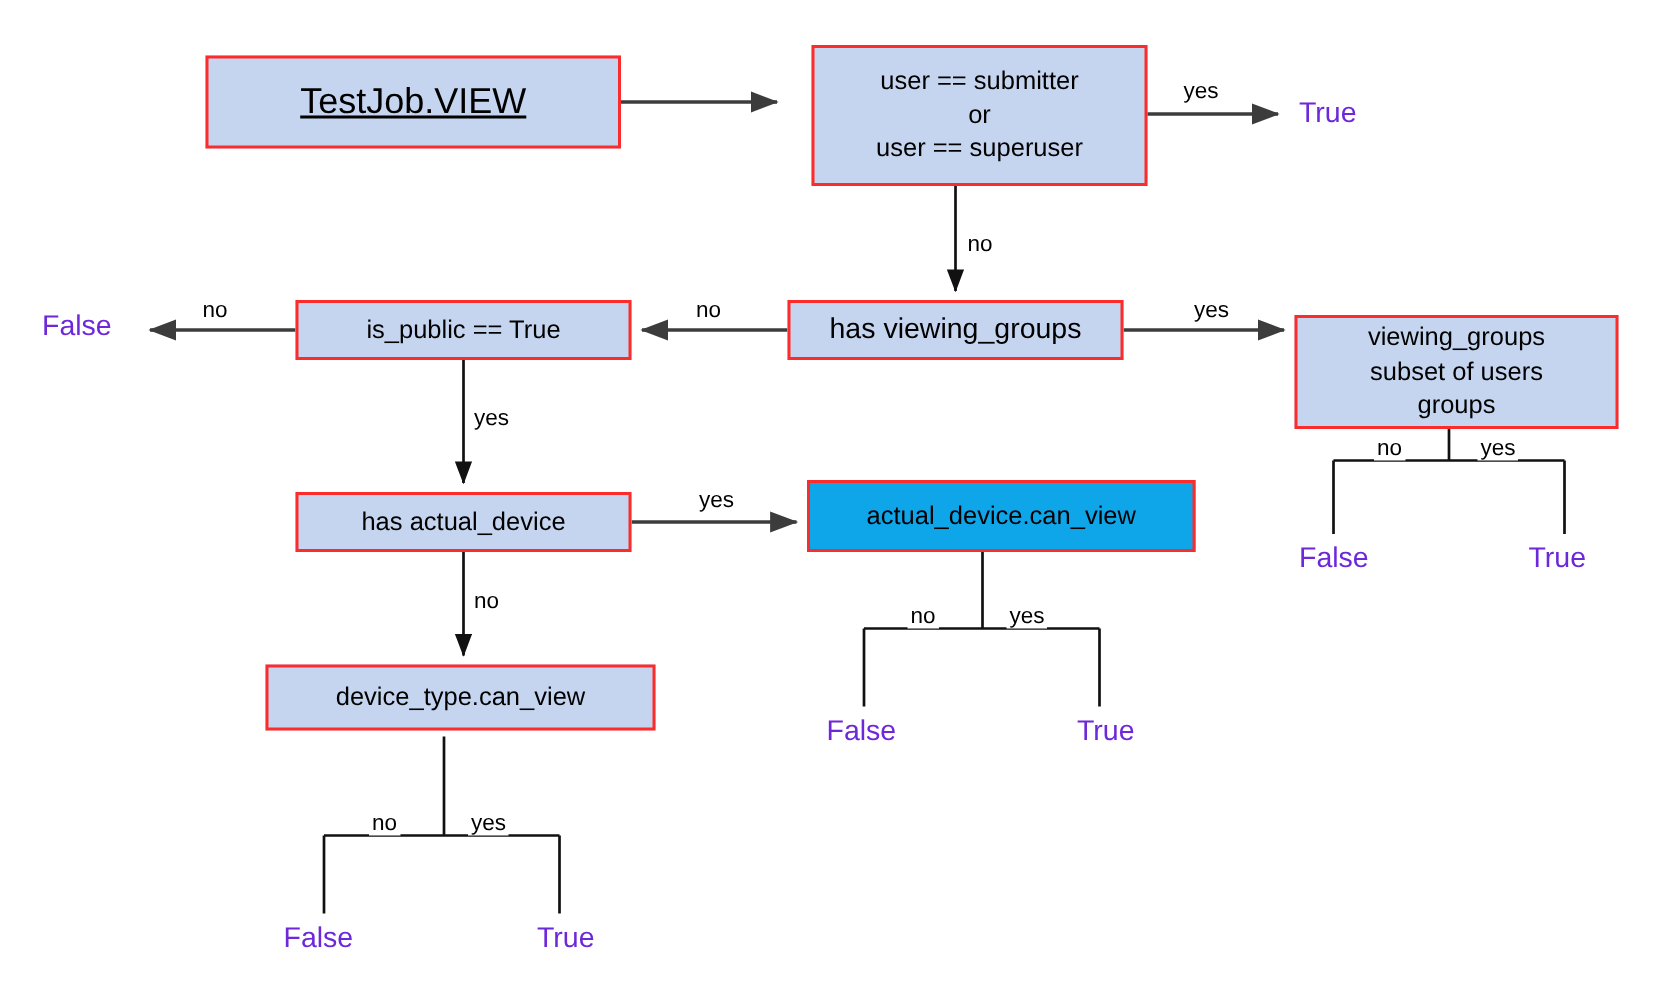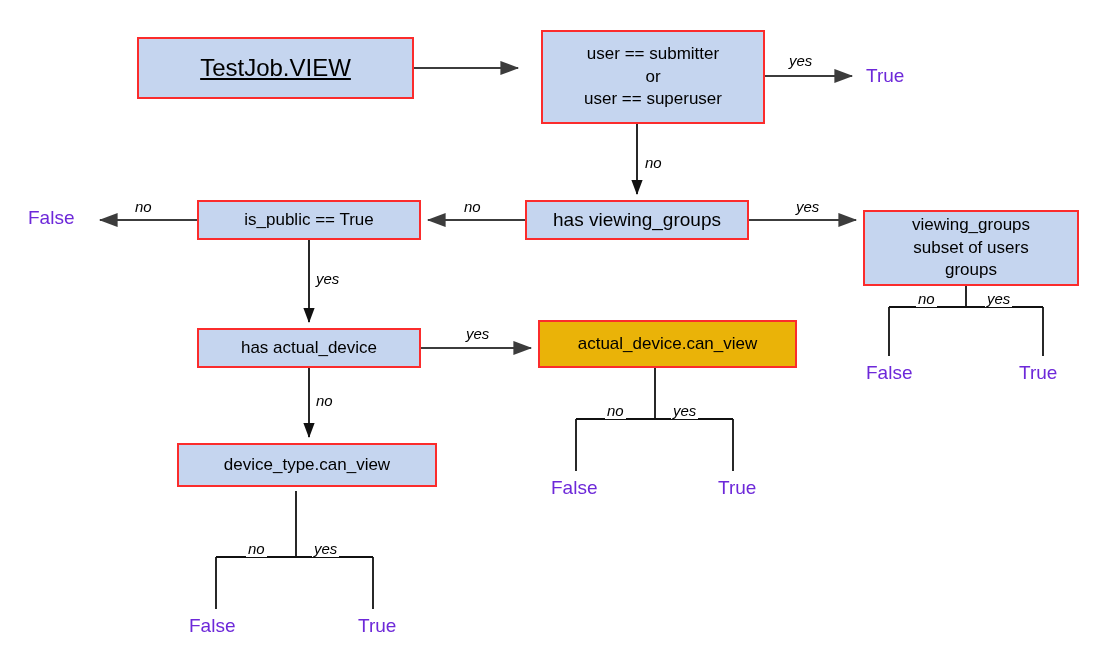--- a/index.html
+++ b/index.html
@@ -42,21 +42,20 @@
     white-space: nowrap;
     z-index: 2;
   }
   .edge-label {
     position: absolute;
     color: #000000;
     white-space: nowrap;
     z-index: 3;
     background: #ffffff;
     padding: 0 2px;
-    font-style: italic;
   }
 </style>
 </head>
 <body>
 
 <div id="canvas">
 
   <svg id="edges" viewBox="0 0 1115 670" xmlns="http://www.w3.org/2000/svg">
     <defs>
       <marker id="ah" markerWidth="9" markerHeight="9" refX="8" refY="3.2" orient="auto" markerUnits="strokeWidth">
@@ -140,21 +139,21 @@
     <span>viewing_groups
 subset of users
 groups</span>
   </div>
   <div class="node" style="left: 197px; top: 328px; width: 224px; height: 40px; font-size: 17px; background: rgb(197, 213, 239); border-color: rgb(251, 44, 44);">
     <span>has actual_device</span>
   </div>
   <div class="node" style="left: 197px; top: 200px; width: 224px; height: 40px; font-size: 17px; background: rgb(197, 213, 239); border-color: rgb(251, 44, 44);">
     <span>is_public == True</span>
   </div>
-  <div class="node" style="left: 538px; top: 320px; width: 259px; height: 48px; font-size: 17px; background: #eab308; border-color: rgb(251, 44, 44);">
+  <div class="node" style="left: 538px; top: 320px; width: 259px; height: 48px; font-size: 17px; background: #0ea5e9; border-color: rgb(251, 44, 44);">
     <span>actual_device.can_view</span>
   </div>
   <div class="node" style="left: 177px; top: 443px; width: 260px; height: 44px; font-size: 17px; background: rgb(197, 213, 239); border-color: rgb(251, 44, 44);">
     <span>device_type.can_view</span>
   </div>
 
   <div class="terminal" style="left: 866px; top: 65px; font-size: 19px;">True</div>
   <div class="terminal" style="left: 28px; top: 207px; font-size: 19px;">False</div>
   <div class="terminal" style="left: 866px; top: 362px; font-size: 19px;">False</div>
   <div class="terminal" style="left: 1019px; top: 362px; font-size: 19px;">True</div>

